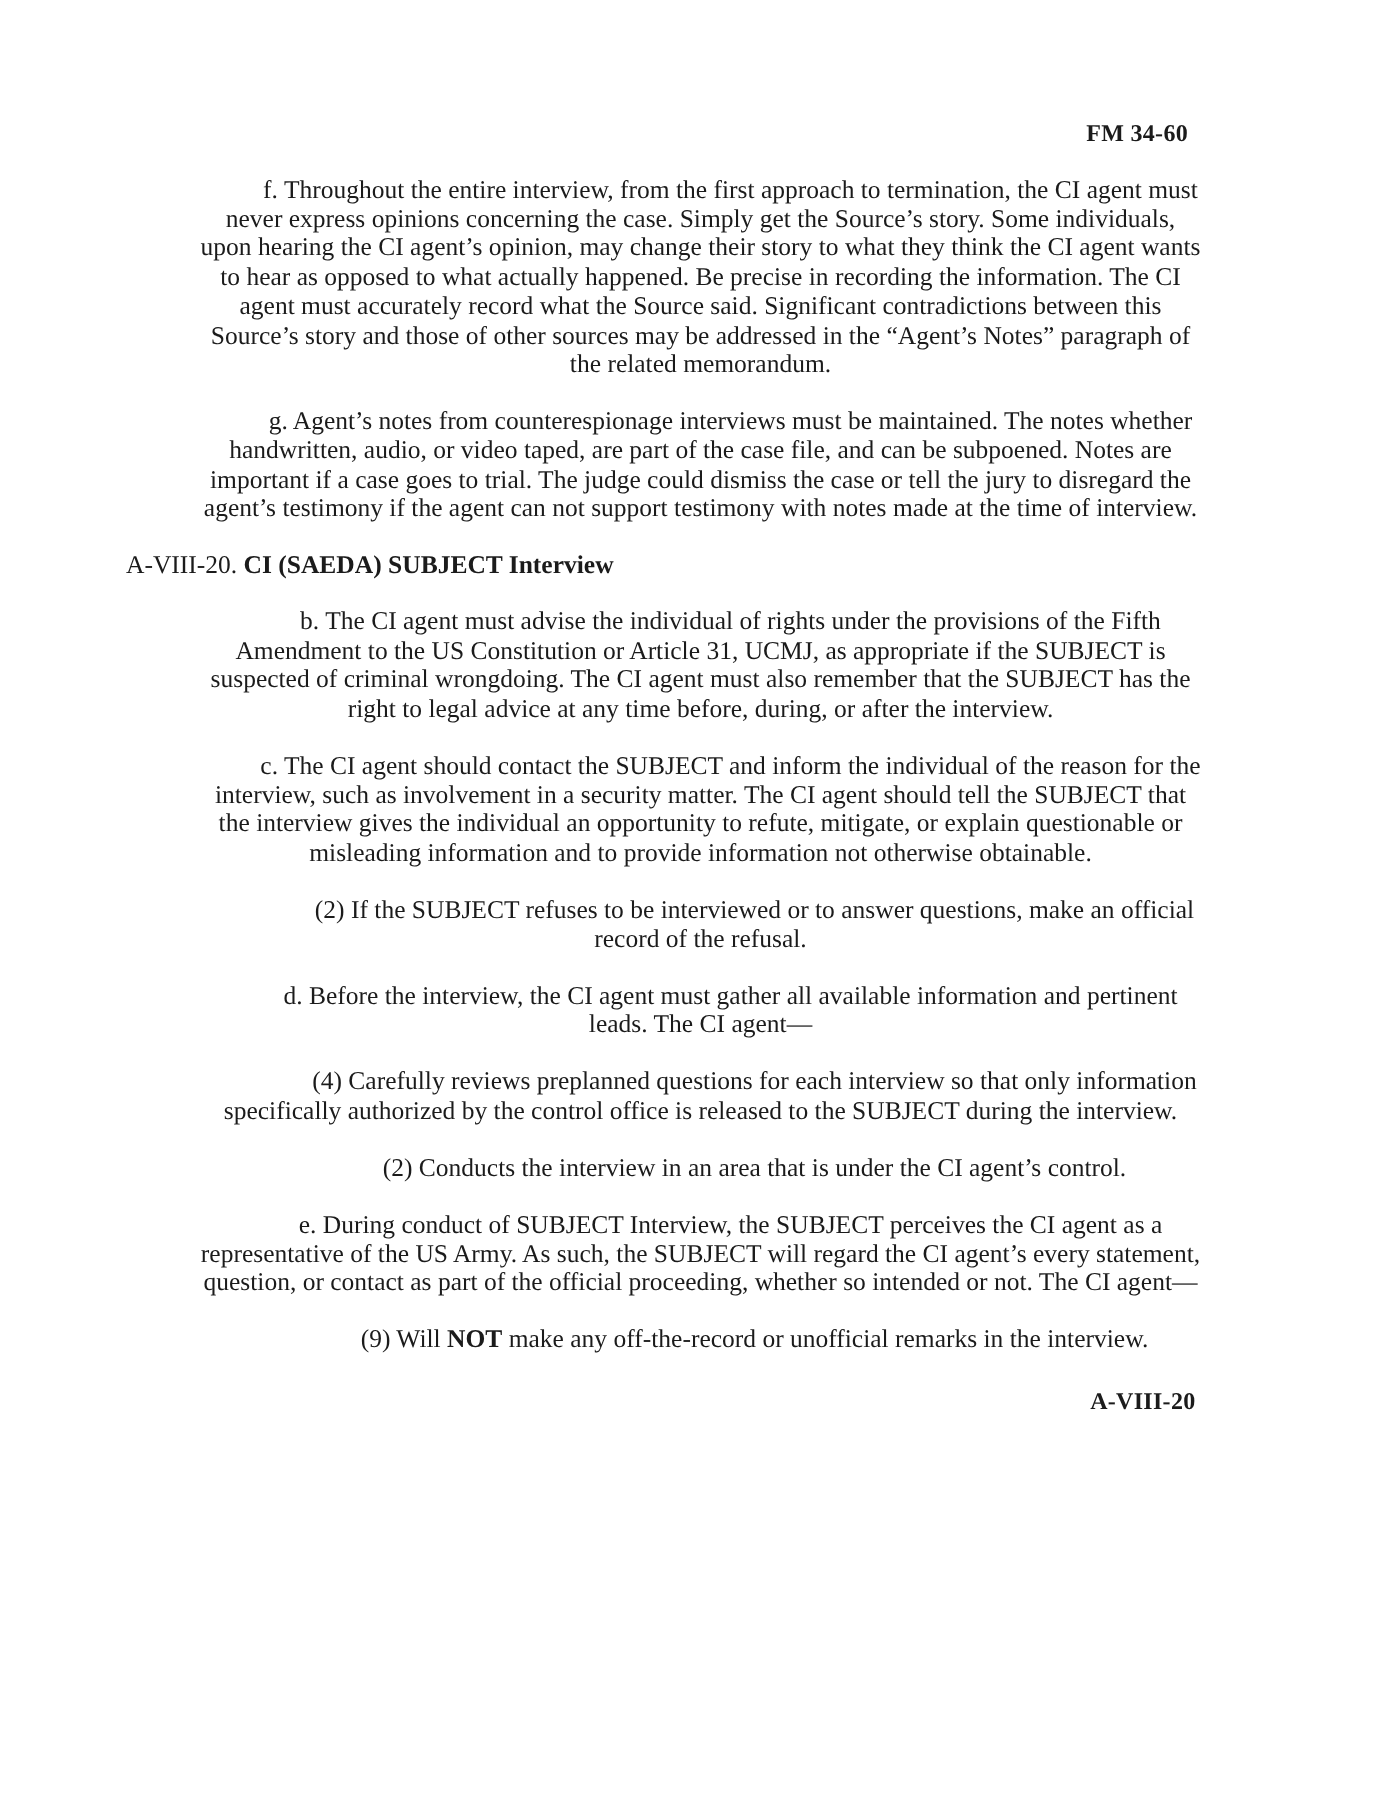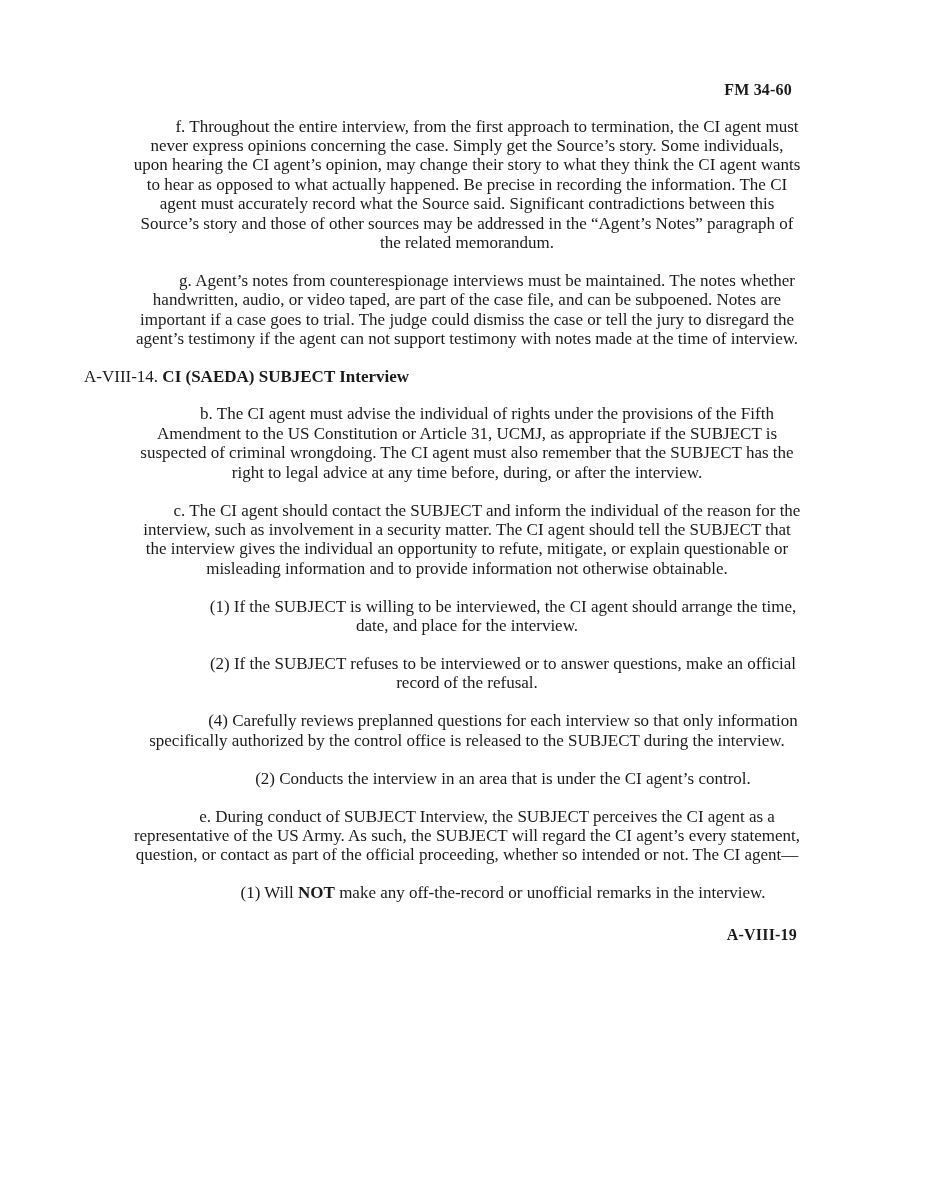--- a/index.html
+++ b/index.html
@@ -70,48 +70,48 @@
 agent must accurately record what the Source said. Significant contradictions between this
 Source’s story and those of other sources may be addressed in the “Agent’s Notes” paragraph of
 the related memorandum.</p>
 
     <p class="para lettered">g. Agent’s notes from counterespionage interviews must be maintained. The notes whether
 handwritten, audio, or video taped, are part of the case file, and can be subpoened. Notes are
 important if a case goes to trial. The judge could dismiss the case or tell the jury to disregard the
 agent’s testimony if the agent can not support testimony with notes made at the time of interview.</p>
 
     <div class="heading">
-      <span class="heading-number">A-VIII-14. </span><span class="heading-title">CI (SAEDA) SUBJECT Interview</span>
+      <span class="heading-number">A-VIII-20. </span><span class="heading-title">CI (SAEDA) SUBJECT Interview</span>
     </div>
 
 
     <p class="para lettered">b. The CI agent must advise the individual of rights under the provisions of the Fifth
 Amendment to the US Constitution or Article 31, UCMJ, as appropriate if the SUBJECT is
 suspected of criminal wrongdoing. The CI agent must also remember that the SUBJECT has the
 right to legal advice at any time before, during, or after the interview.</p>
 
     <p class="para lettered">c. The CI agent should contact the SUBJECT and inform the individual of the reason for the
 interview, such as involvement in a security matter. The CI agent should tell the SUBJECT that
 the interview gives the individual an opportunity to refute, mitigate, or explain questionable or
 misleading information and to provide information not otherwise obtainable.</p>
 
-    <p class="para numbered">(1) If the SUBJECT is willing to be interviewed, the CI agent should arrange the time,
-date, and place for the interview.</p>
 
     <p class="para numbered">(2) If the SUBJECT refuses to be interviewed or to answer questions, make an official
 record of the refusal.</p>
 
+    <p class="para lettered">d. Before the interview, the CI agent must gather all available information and pertinent
+leads. The CI agent—</p>
 
     <p class="para numbered">(4) Carefully reviews preplanned questions for each interview so that only information
 specifically authorized by the control office is released to the SUBJECT during the interview.</p>
 
     <p class="para numbered">(2) Conducts the interview in an area that is under the CI agent’s control.</p>
 
     <p class="para lettered">e. During conduct of SUBJECT Interview, the SUBJECT perceives the CI agent as a
 representative of the US Army. As such, the SUBJECT will regard the CI agent’s every statement,
 question, or contact as part of the official proceeding, whether so intended or not. The CI agent—</p>
 
-    <p class="para numbered"><span>(1) Will </span><span class="bold">NOT</span><span> make any off-the-record or unofficial remarks in the interview.</span></p>
+    <p class="para numbered"><span>(9) Will </span><span class="bold">NOT</span><span> make any off-the-record or unofficial remarks in the interview.</span></p>
 
-    <div class="doc-ref footer-ref">A-VIII-19</div>
+    <div class="doc-ref footer-ref">A-VIII-20</div>
 
   </div>
 </div>
 
 </body></html>

